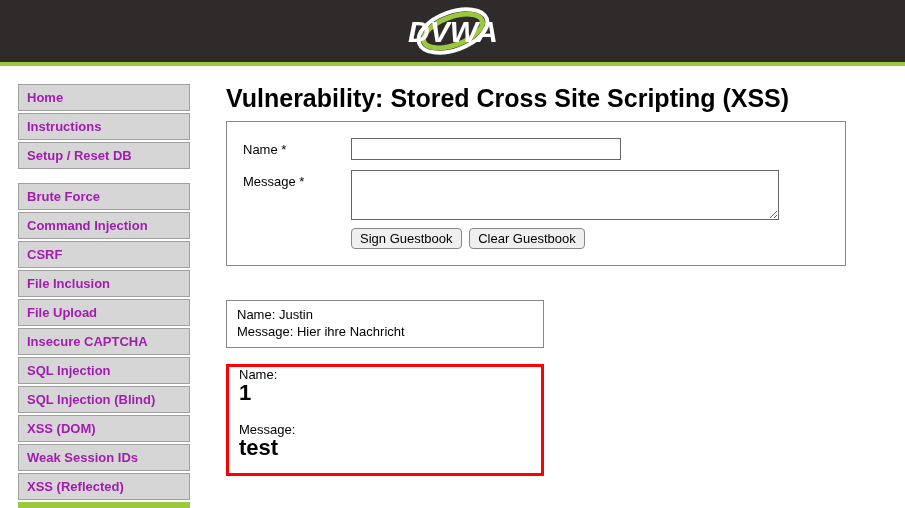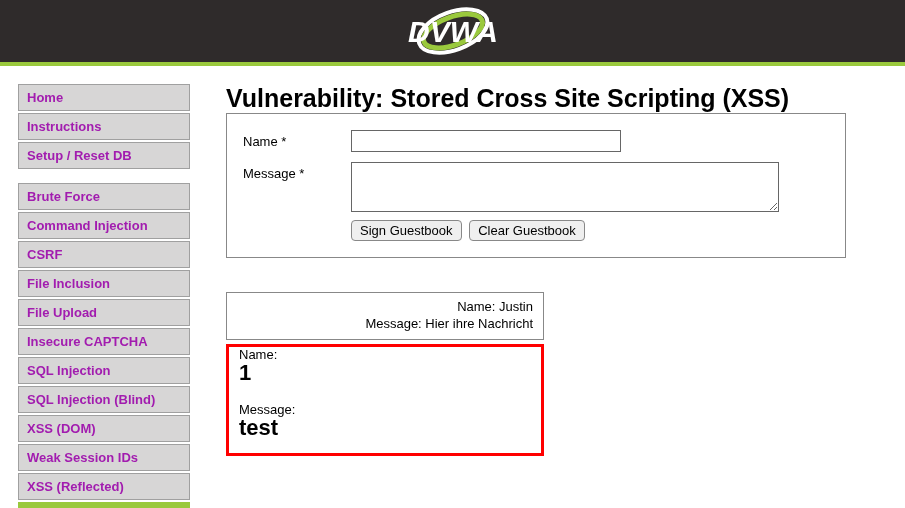--- a/index.html
+++ b/index.html
@@ -51,21 +51,21 @@
     border-color: #9ac93d;
   }
   .main {
     flex: 1;
     padding: 0 24px 0 36px;
     max-width: 680px;
   }
   h1.page-title {
     font-size: 25px;
     font-weight: bold;
-    margin: 0 0 0 0;
+    margin: 0 0 8px 0;
   }
   .form-box {
     border: 1px solid #888;
     padding: 16px;
     margin-bottom: 34px;
   }
   .form-row {
     display: flex;
     margin-bottom: 8px;
     align-items: flex-start;
@@ -109,22 +109,21 @@
     border-radius: 4px;
     cursor: pointer;
     margin-right: 4px;
   }
   .guestbook-entry {
     border: 1px solid #888;
     padding: 6px 10px;
     width: 318px;
     font-size: 13px;
     line-height: 1.3;
-    margin-bottom: 4px;
-    text-align: right;
+    margin-bottom: 16px;
   }
   .guestbook-highlight {
     border: 3px solid #ff0000;
     padding: 0 10px 10px 10px;
     width: 318px;
     font-size: 13px;
     margin-top: 0;
   }
   .guestbook-highlight .lbl {
     font-size: 13px;

